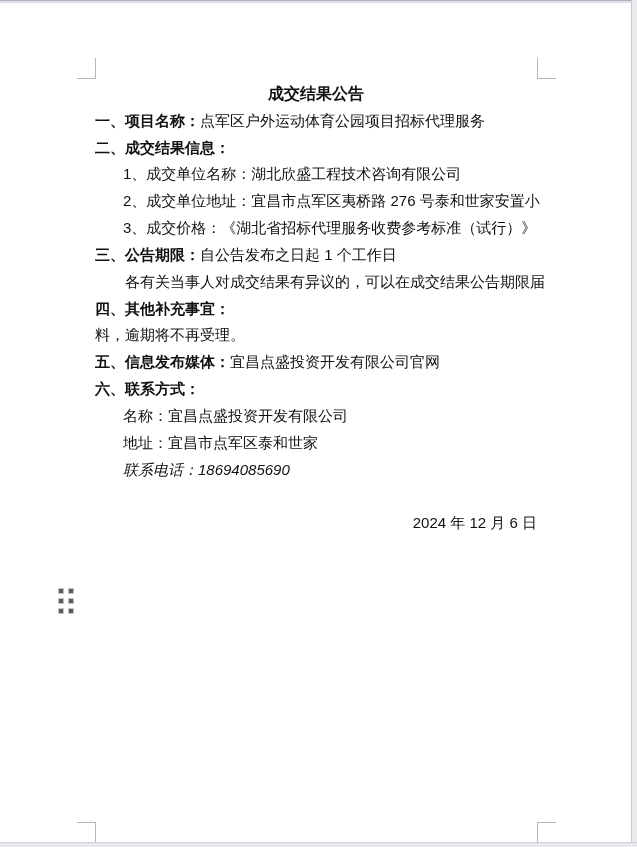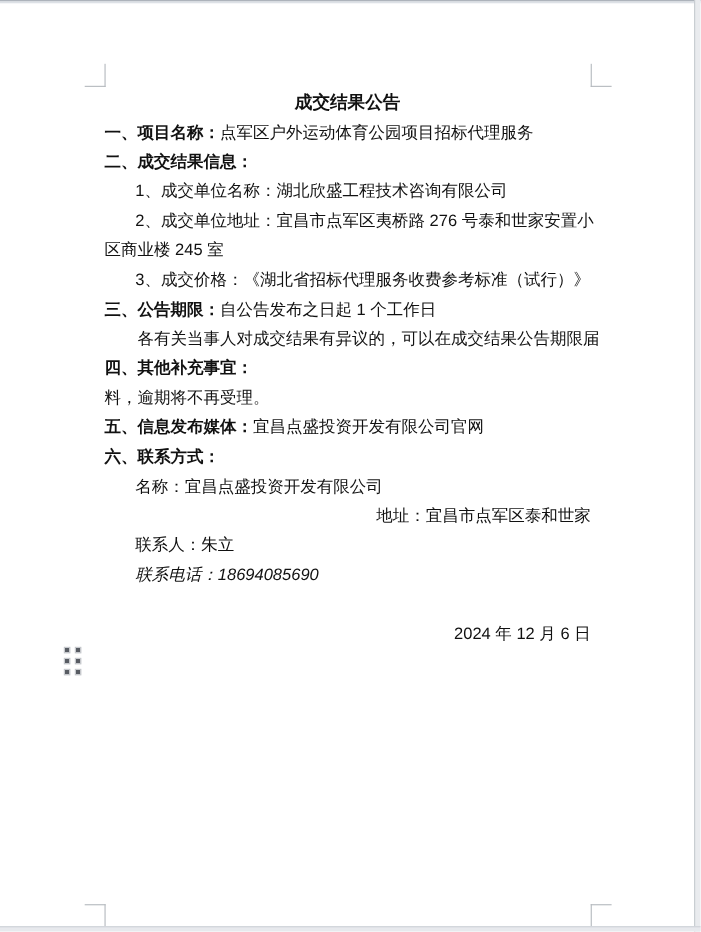--- a/index.html
+++ b/index.html
@@ -98,31 +98,29 @@
         <i class="d5"></i>
         <i class="d6"></i>
     </div>
 
     <div class="textarea">
         <div class="line center"><b>成交结果公告</b></div>
         <div class="line"><b>一、项目名称：</b><span>点军区户外运动体育公园项目招标代理服务</span></div>
         <div class="line"><b>二、成交结果信息：</b></div>
         <div class="line" style="text-indent: 28px;"><span>1、成交单位名称：湖北欣盛工程技术咨询有限公司</span></div>
         <div class="line" style="text-indent: 28px;"><span>2、成交单位地址：宜昌市点军区夷桥路 276 号泰和世家安置小</span></div>
-        <div class="line"><span>区商业楼 245 室</span></div>
         <div class="line" style="text-indent: 28px;"><span>3、成交价格：《湖北省招标代理服务收费参考标准（试行）》</span></div>
         <div class="line"><b>三、公告期限：</b><span>自公告发布之日起 1 个工作日</span></div>
         <div class="line" style="text-indent: 30px;"><span>各有关当事人对成交结果有异议的，可以在成交结果公告期限届</span></div>
         <div class="line"><b>四、其他补充事宜：</b></div>
         <div class="line"><span>料，逾期将不再受理。</span></div>
         <div class="line"><b>五、信息发布媒体：</b><span>宜昌点盛投资开发有限公司官网</span></div>
         <div class="line"><b>六、联系方式：</b></div>
         <div class="line" style="text-indent: 28px;"><span>名称：宜昌点盛投资开发有限公司</span></div>
-        <div class="line" style="text-indent: 28px; text-align: right;"><span>地址：宜昌市点军区泰和世家</span></div>
-        <div class="line" style="text-indent: 28px;"><span>联系人：朱立</span></div>
+        <div class="line" style="text-indent: 28px;"><span>地址：宜昌市点军区泰和世家</span></div>
         <div class="line" style="text-indent: 28px; font-style: italic;"><span>联系电话：18694085690</span></div>
         <div class="line">&nbsp;</div>
         <div class="line right"><span>2024 年 12 月 6 日</span></div>
       </div>
 
   </div>
 
   <div class="edge-top"></div>
   <div class="edge-right"></div>
   <div class="edge-bottom"></div>

